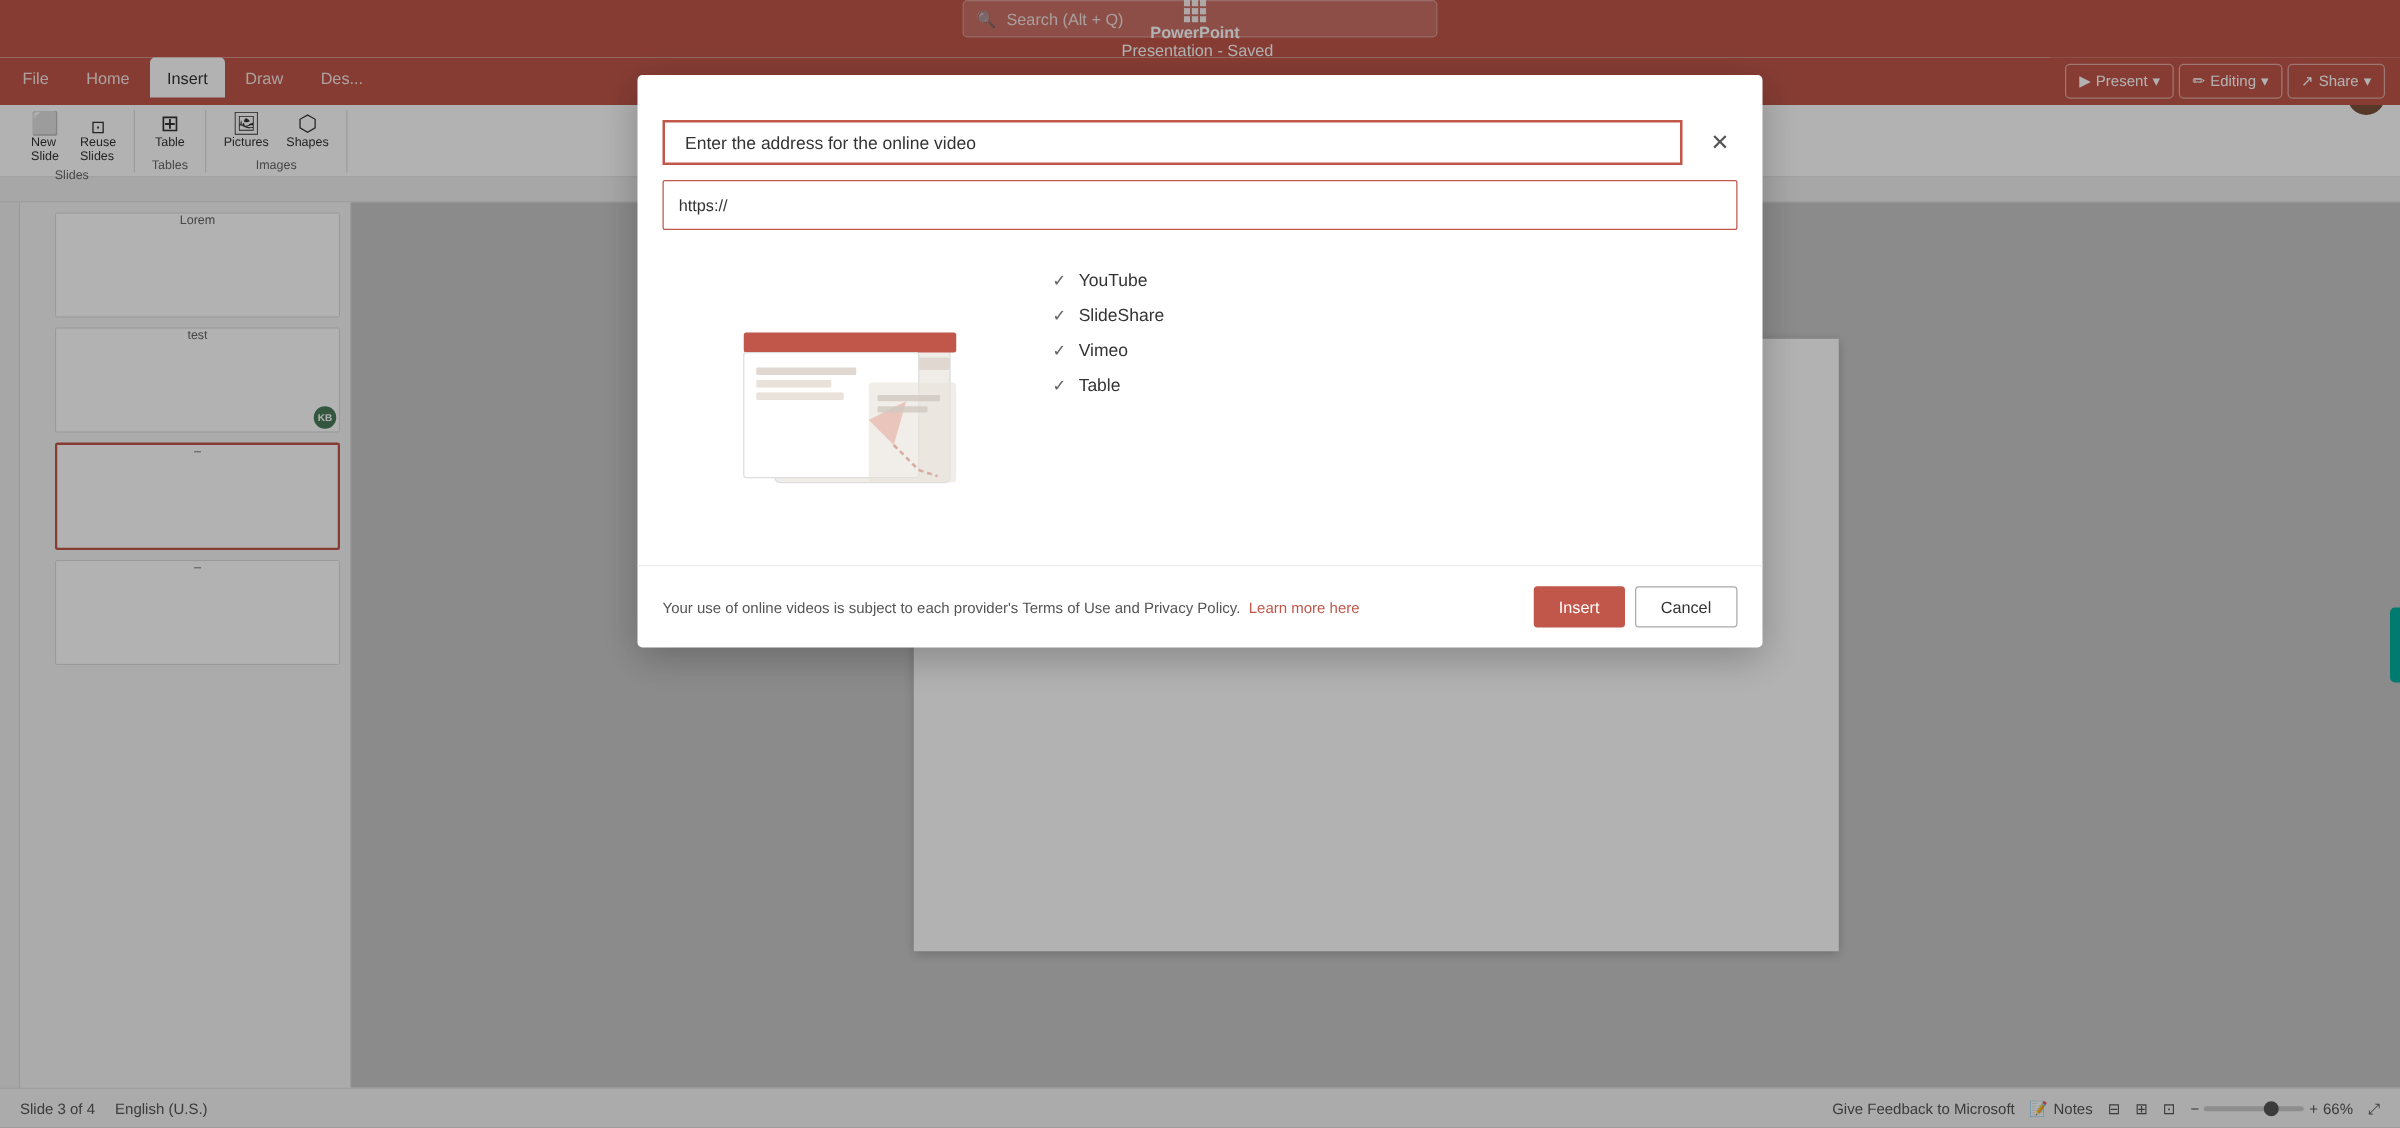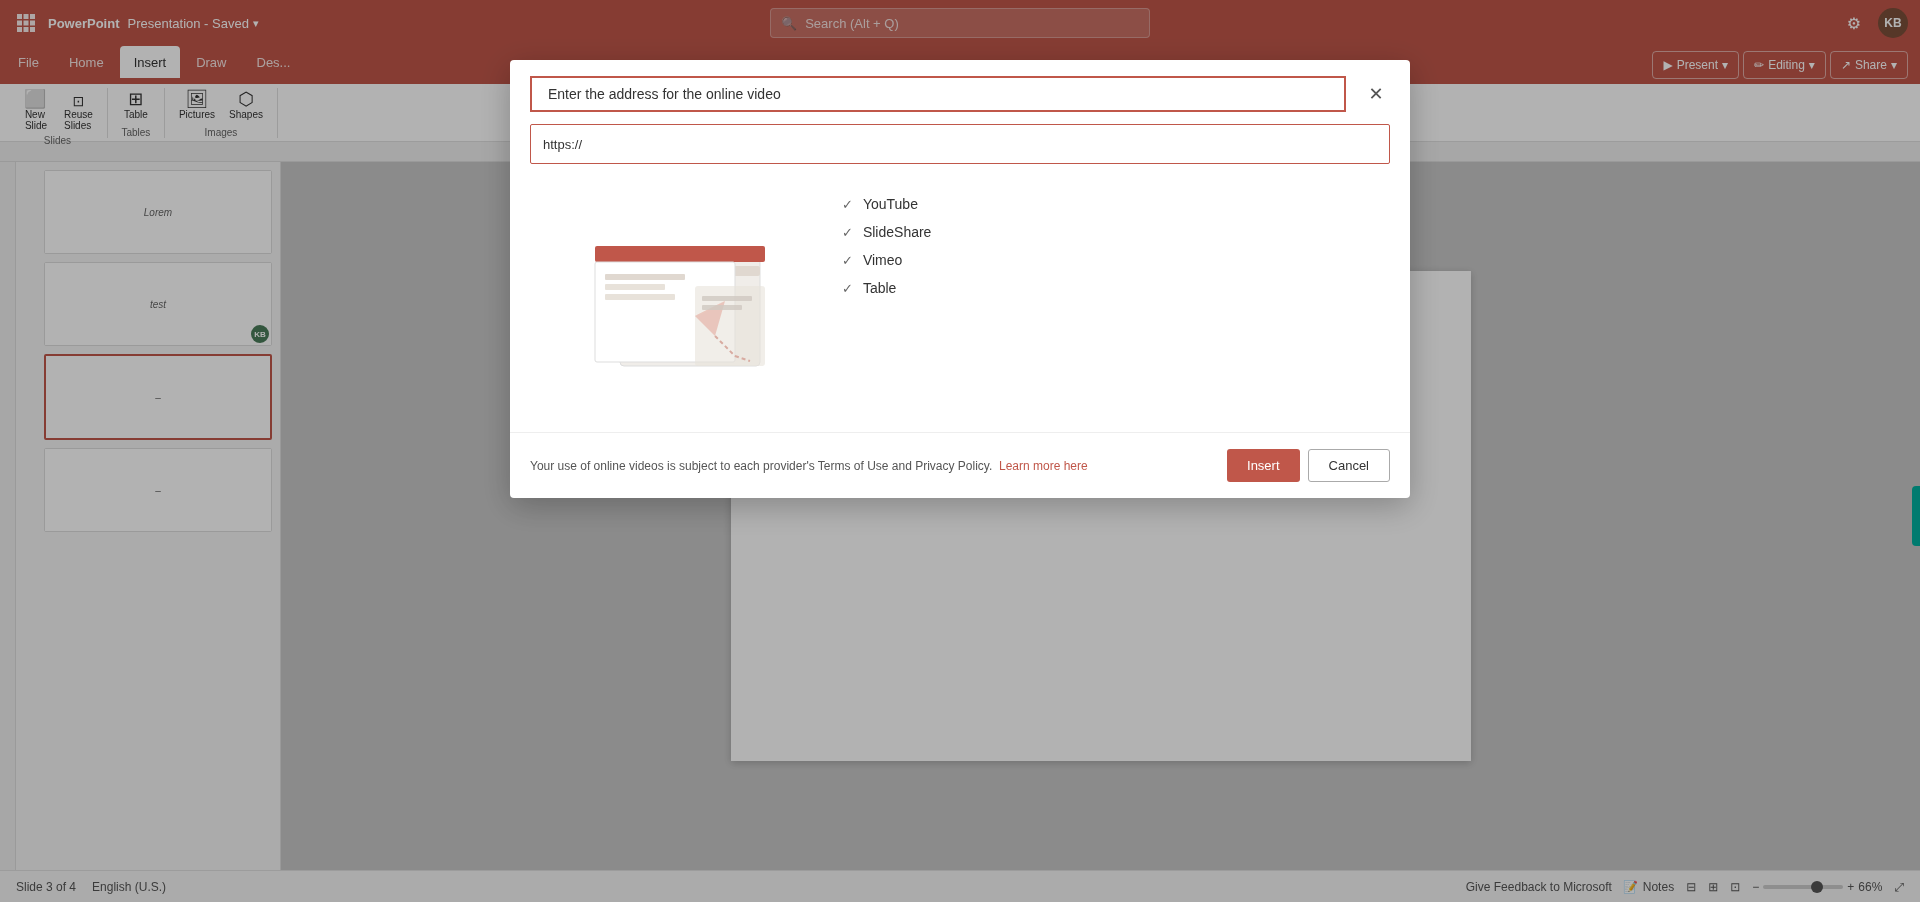--- a/index.html
+++ b/index.html
@@ -6,20 +6,21 @@
     body { font-family: 'Segoe UI', Arial, sans-serif; font-size: 13px; background: #f3f3f3; width: 1920px; height: 902px; overflow: hidden; }
 
     
     .titlebar {
       background: #c0574a;
       height: 46px;
       display: flex;
       align-items: center;
       padding: 0 12px;
       color: white;
+      flex-direction: column;
     }
     .titlebar-waffle {
       width: 28px; height: 28px; display: flex; align-items: center; justify-content: center; margin-right: 8px; cursor: pointer;
     }
     .titlebar-appname { font-size: 13px; font-weight: 600; margin-right: 8px; }
     .titlebar-docname { font-size: 13px; margin-right: 4px; }
     .titlebar-dropdown { font-size: 11px; cursor: pointer; margin-right: auto; }
     .titlebar-search {
       background: rgba(255,255,255,0.15);
       border: 1px solid rgba(255,255,255,0.3);
@@ -145,22 +146,22 @@
     .slide-thumb {
       background: white;
       border: 1px solid #ddd;
       border-radius: 2px;
       cursor: pointer;
       display: flex;
       position: relative;
     }
     .slide-thumb.active { border: 2px solid #c0574a; }
     .slide-thumb-inner {
-      width: 100%; height: 82px; background: white; display: flex; align-items: center; justify-content: center;
-      font-size: 11px; color: #999; position: relative; font-style: italic;
+      width: 100%; height: 82px; background: white; display: flex; align-items: flex-start; justify-content: center;
+      font-size: 11px; color: #999; position: relative;
     }
     .slide-thumb-text { font-size: 10px; color: #666; }
     .slide-avatar {
       position: absolute; bottom: 2px; right: 2px;
       width: 18px; height: 18px; border-radius: 50%; background: #4a7c59; display: flex; align-items: center;
       justify-content: center; color: white; font-size: 8px; font-weight: bold;
     }
     .slide-wrapper { display: flex; align-items: center; padding-left: 20px; width: 100%; }
 
     
@@ -238,20 +239,21 @@
       border-radius: 4px;
       box-shadow: 0 8px 32px rgba(0,0,0,0.25);
       overflow: hidden;
     }
     .dialog-header {
       padding: 16px 20px 12px;
       display: flex;
       align-items: center;
       justify-content: space-between;
       border-bottom: none;
+      margin-top: 20px;
     }
     .dialog-title-area {
       border: 2px solid #c0574a;
       padding: 8px 16px;
       flex: 1;
       margin-right: 16px;
     }
     .dialog-title {
       font-size: 14px;
       color: #333;

